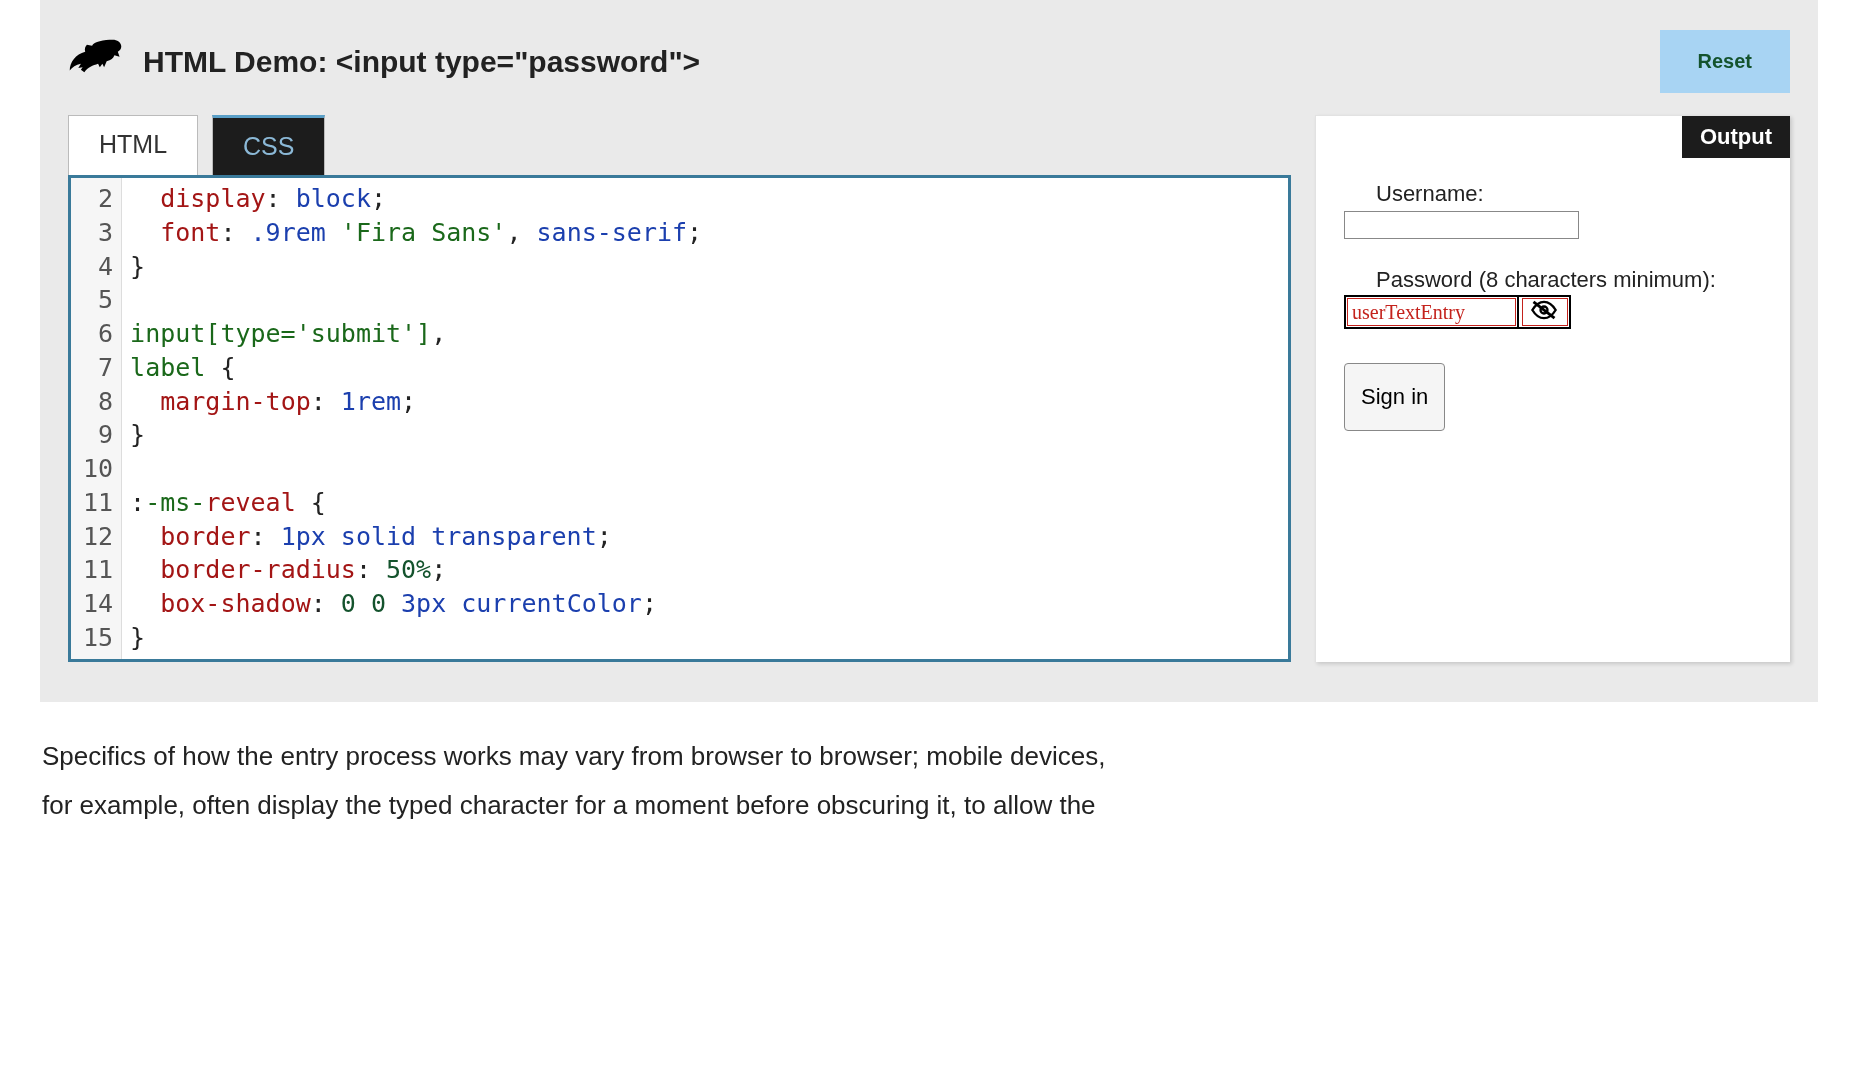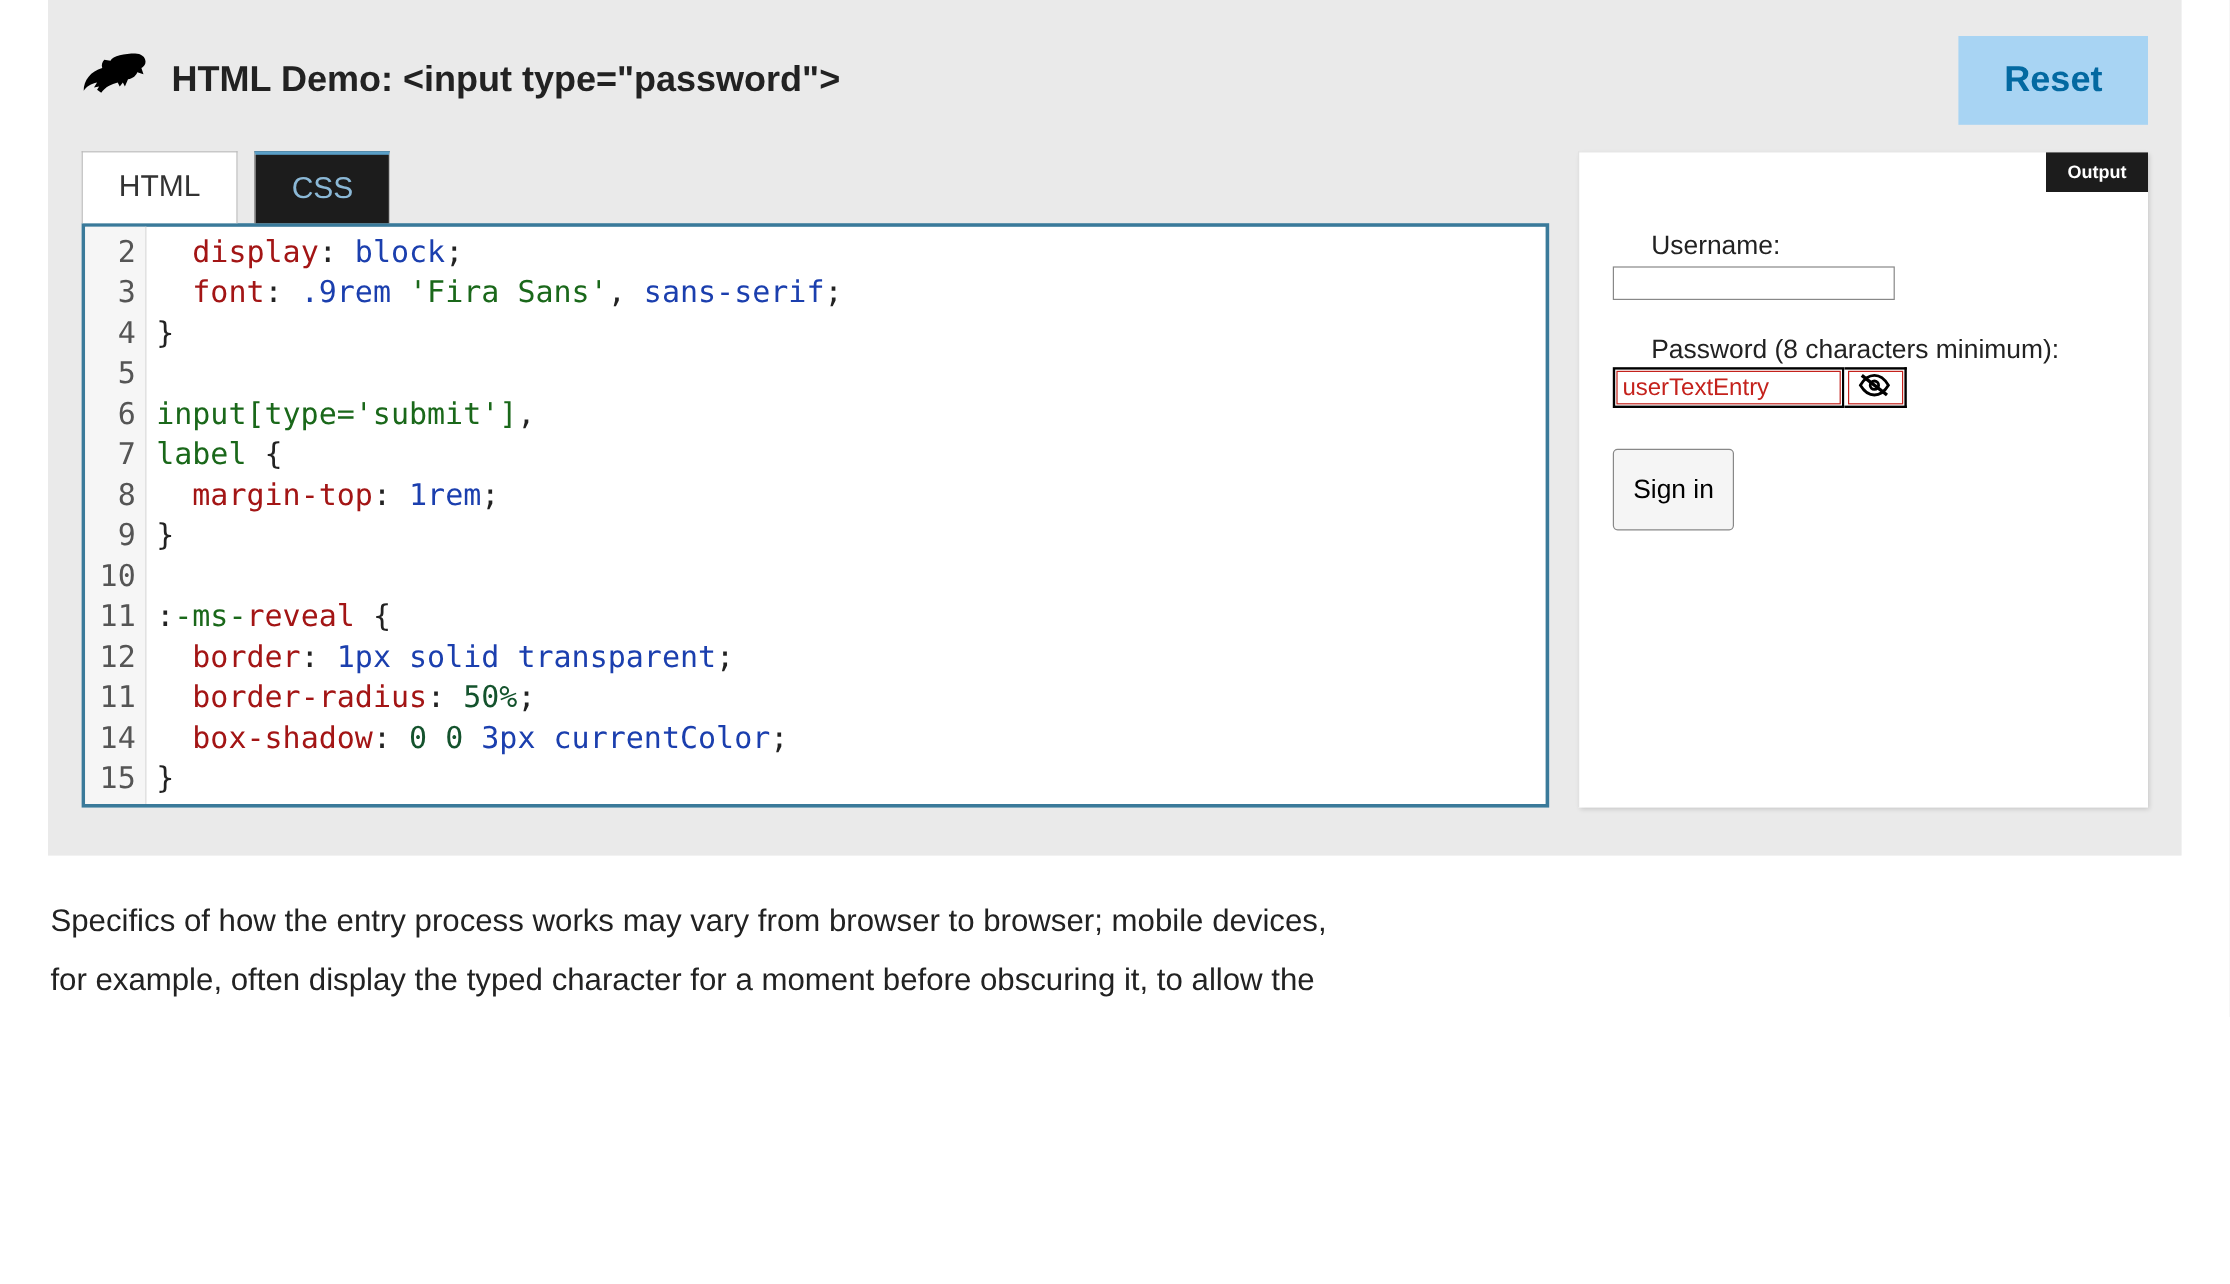--- a/index.html
+++ b/index.html
@@ -41,22 +41,22 @@
       height: 100%;
     }
     .demo-title {
       font-size: 30px;
       font-weight: bold;
       color: #222;
     }
     .reset-button {
       background: #a8d4f3;
       border: none;
-      color: #0369a1;
-      font-size: 30px;
+      color: #14532d;
+      font-size: 20px;
       font-weight: bold;
       padding: 20px 38px;
       cursor: pointer;
     }
     .editor-output-row {
       display: flex;
       gap: 24px;
     }
     .editor-section {
       flex: 1;
@@ -128,21 +128,21 @@
       padding: 65px 28px 0 28px;
       height: 100%;
       position: relative;
     }
     .output-label-tab {
       position: absolute;
       top: 0;
       right: 0;
       background: #1c1c1c;
       color: #fff;
-      font-size: 15px;
+      font-size: 22px;
       font-weight: bold;
       padding: 8px 18px;
     }
     .out-label {
       display: block;
       font-size: 22px;
       color: #222;
       margin-top: 0;
       margin-left: 32px;
     }
@@ -162,26 +162,26 @@
       display: flex;
       align-items: center;
       gap: 0;
       margin-top: 2px;
       width: 245px;
     }
     .out-password-input {
       border: 2.5px solid #000;
       outline: 1.5px solid #c4221c;
       outline-offset: -4px;
-      width: 193px;
+      width: 175px;
       height: 34px;
       font-size: 20px;
       padding: 0 6px;
       color: #c4221c;
-      font-family: Liberation Sans, sans-serif;
+      font-family: Liberation Serif, serif;
     }
     .reveal-btn {
       width: 52px;
       height: 34px;
       border: 2px solid #000;
       border-left: none;
       outline: 1.5px solid #c4221c;
       outline-offset: -4px;
       background: #fff;
       display: flex;

